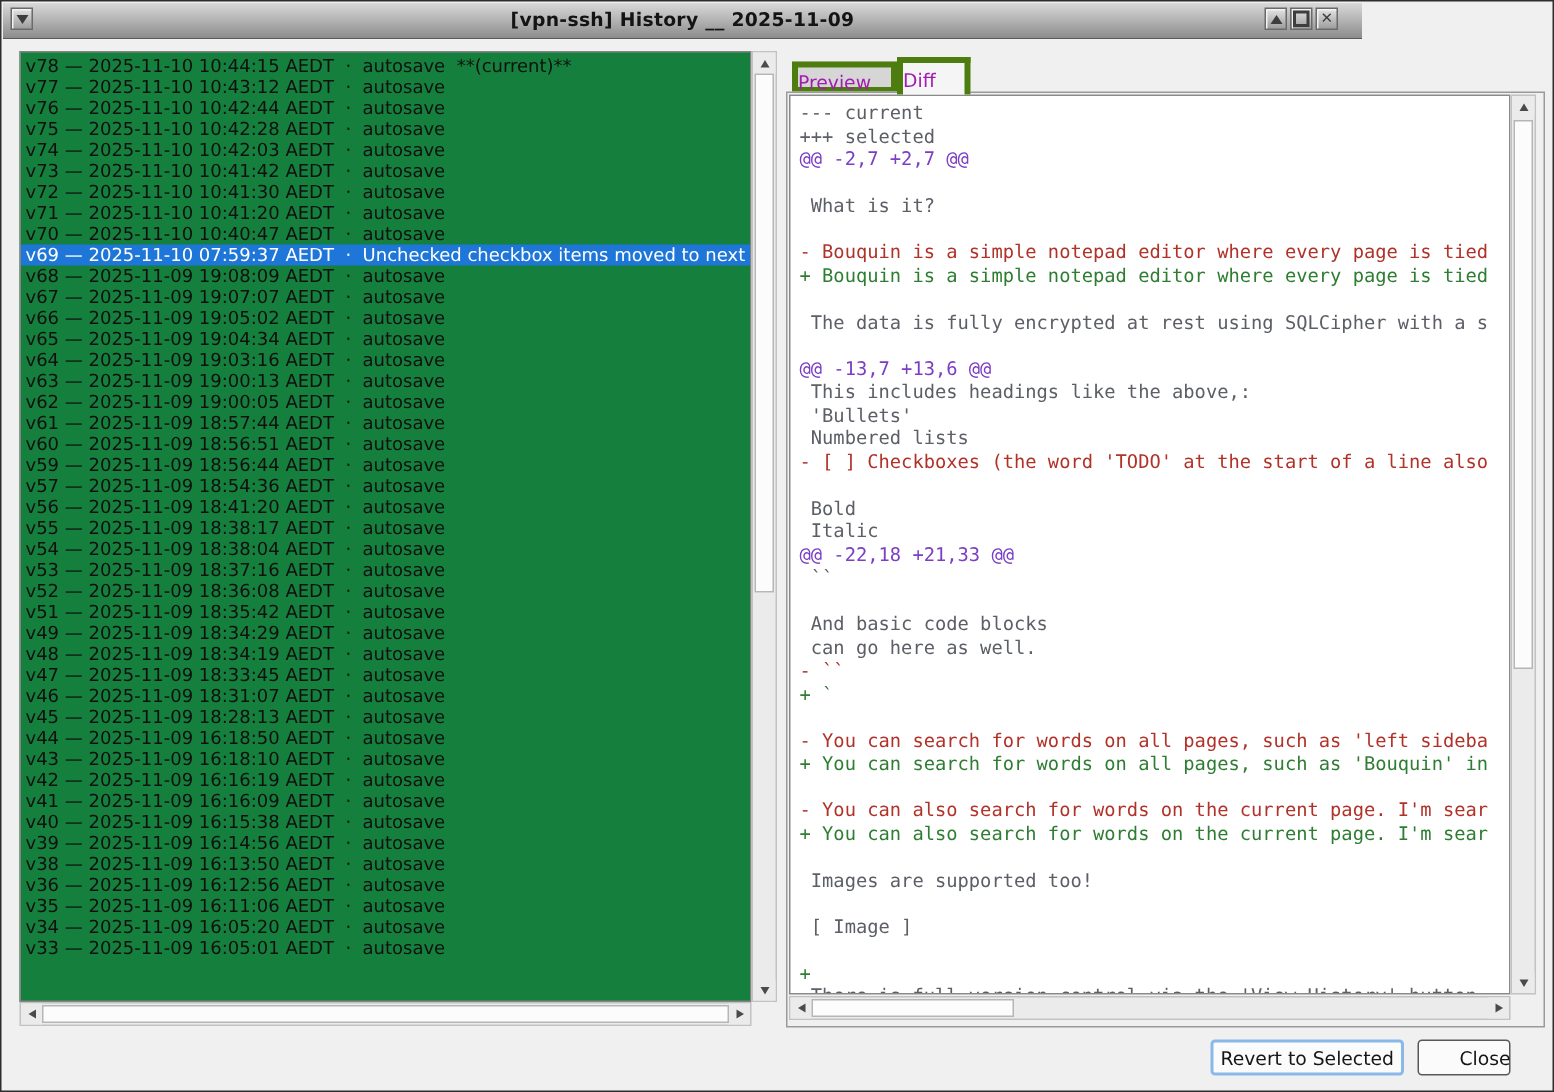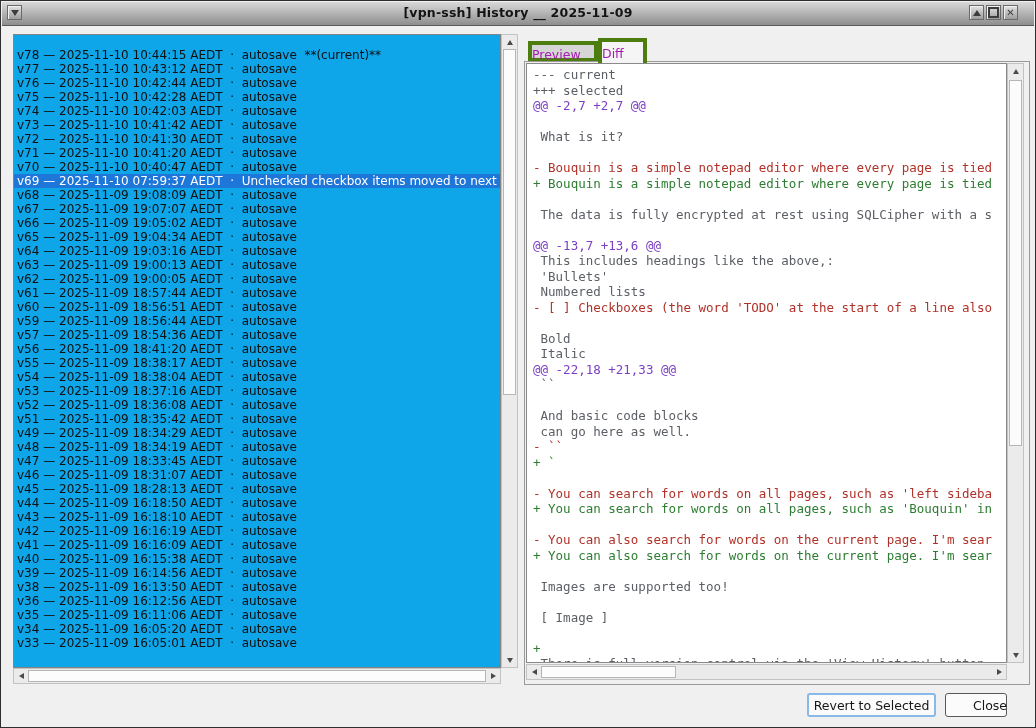--- a/index.html
+++ b/index.html
@@ -1,39 +1,39 @@
 <!DOCTYPE html>
 <html><head>
 <meta charset="utf-8">
 <style>
   html,body{margin:0;padding:0;background:#d8d8d8;font-family:"DejaVu Sans",sans-serif;}
   .window{position:relative;width:1036px;height:728px;box-sizing:border-box;
           background:#f0f0f0;border:1px solid #2e2e2e;overflow:hidden;}
   
-  .titlebar{position:absolute;left:1px;top:1px;width:1032px;height:23px;
+  .titlebar{position:absolute;left:1px;top:1px;width:906px;height:23px;
             background:linear-gradient(#d9d9d9,#8d8d8d);border-bottom:1px solid #5a5a5a;}
   .tb-title{position:absolute;left:0;right:0;top:3px;text-align:center;
             font-size:12.5px;font-weight:bold;color:#141414;letter-spacing:.2px;}
   .tb-btn{position:absolute;top:3px;width:15px;height:15px;box-sizing:border-box;
           background:linear-gradient(#e3e3e3,#9d9d9d);
           border:1px solid #6a6a6a;box-shadow:inset 1px 1px 0 #f2f2f2;
           display:flex;align-items:center;justify-content:center;}
   .tb-btn .x{font-size:10px;line-height:10px;color:#3d3d3d;font-weight:bold;}
   .sq{width:7px;height:7px;border:2px solid #3d3d3d;}
   
   .tri{width:0;height:0;}
   .tri-up{border-left:4px solid transparent;border-right:4px solid transparent;border-bottom:6px solid #3d3d3d;}
   .tri-down{border-left:4px solid transparent;border-right:4px solid transparent;border-top:6px solid #3d3d3d;}
   .tri-up.sm{border-left-width:3.5px;border-right-width:3.5px;border-bottom-width:5px;border-bottom-color:#4a4a4a;}
   .tri-down.sm{border-left-width:3.5px;border-right-width:3.5px;border-top-width:5px;border-top-color:#4a4a4a;}
   .tri-left{border-top:3.5px solid transparent;border-bottom:3.5px solid transparent;border-right:5px solid #4a4a4a;}
   .tri-right{border-top:3.5px solid transparent;border-bottom:3.5px solid transparent;border-left:5px solid #4a4a4a;}
   
   .listbox{position:absolute;left:12px;top:33px;width:488px;height:634px;box-sizing:border-box;
-           background:#0ea5e9;border:1px solid #848484;overflow:hidden;padding-top:13px;}
+           background:#15803d;border:1px solid #848484;overflow:hidden;padding-top:2px;}
   .row{height:14px;line-height:14px;font-size:12px;color:#101010;white-space:pre;padding-left:3px;}
   .row.sel{background:#1d76d8;color:#ffffff;}
   
   .sb{position:absolute;background:#ebebeb;border:1px solid #c2c2c2;box-sizing:border-box;}
   .sb-btn{position:absolute;display:flex;align-items:center;justify-content:center;background:#ebebeb;}
   .sb-btn.up{left:0;right:0;top:0;height:14px;}
   .sb-btn.down{left:0;right:0;bottom:0;height:14px;}
   .sb-btn.lft{top:0;bottom:0;left:0;width:14px;}
   .sb-btn.rgt{top:0;bottom:0;right:0;width:14px;}
   .sb-thumb{position:absolute;background:#fcfcfc;border:1px solid #b6b6b6;box-sizing:border-box;}

